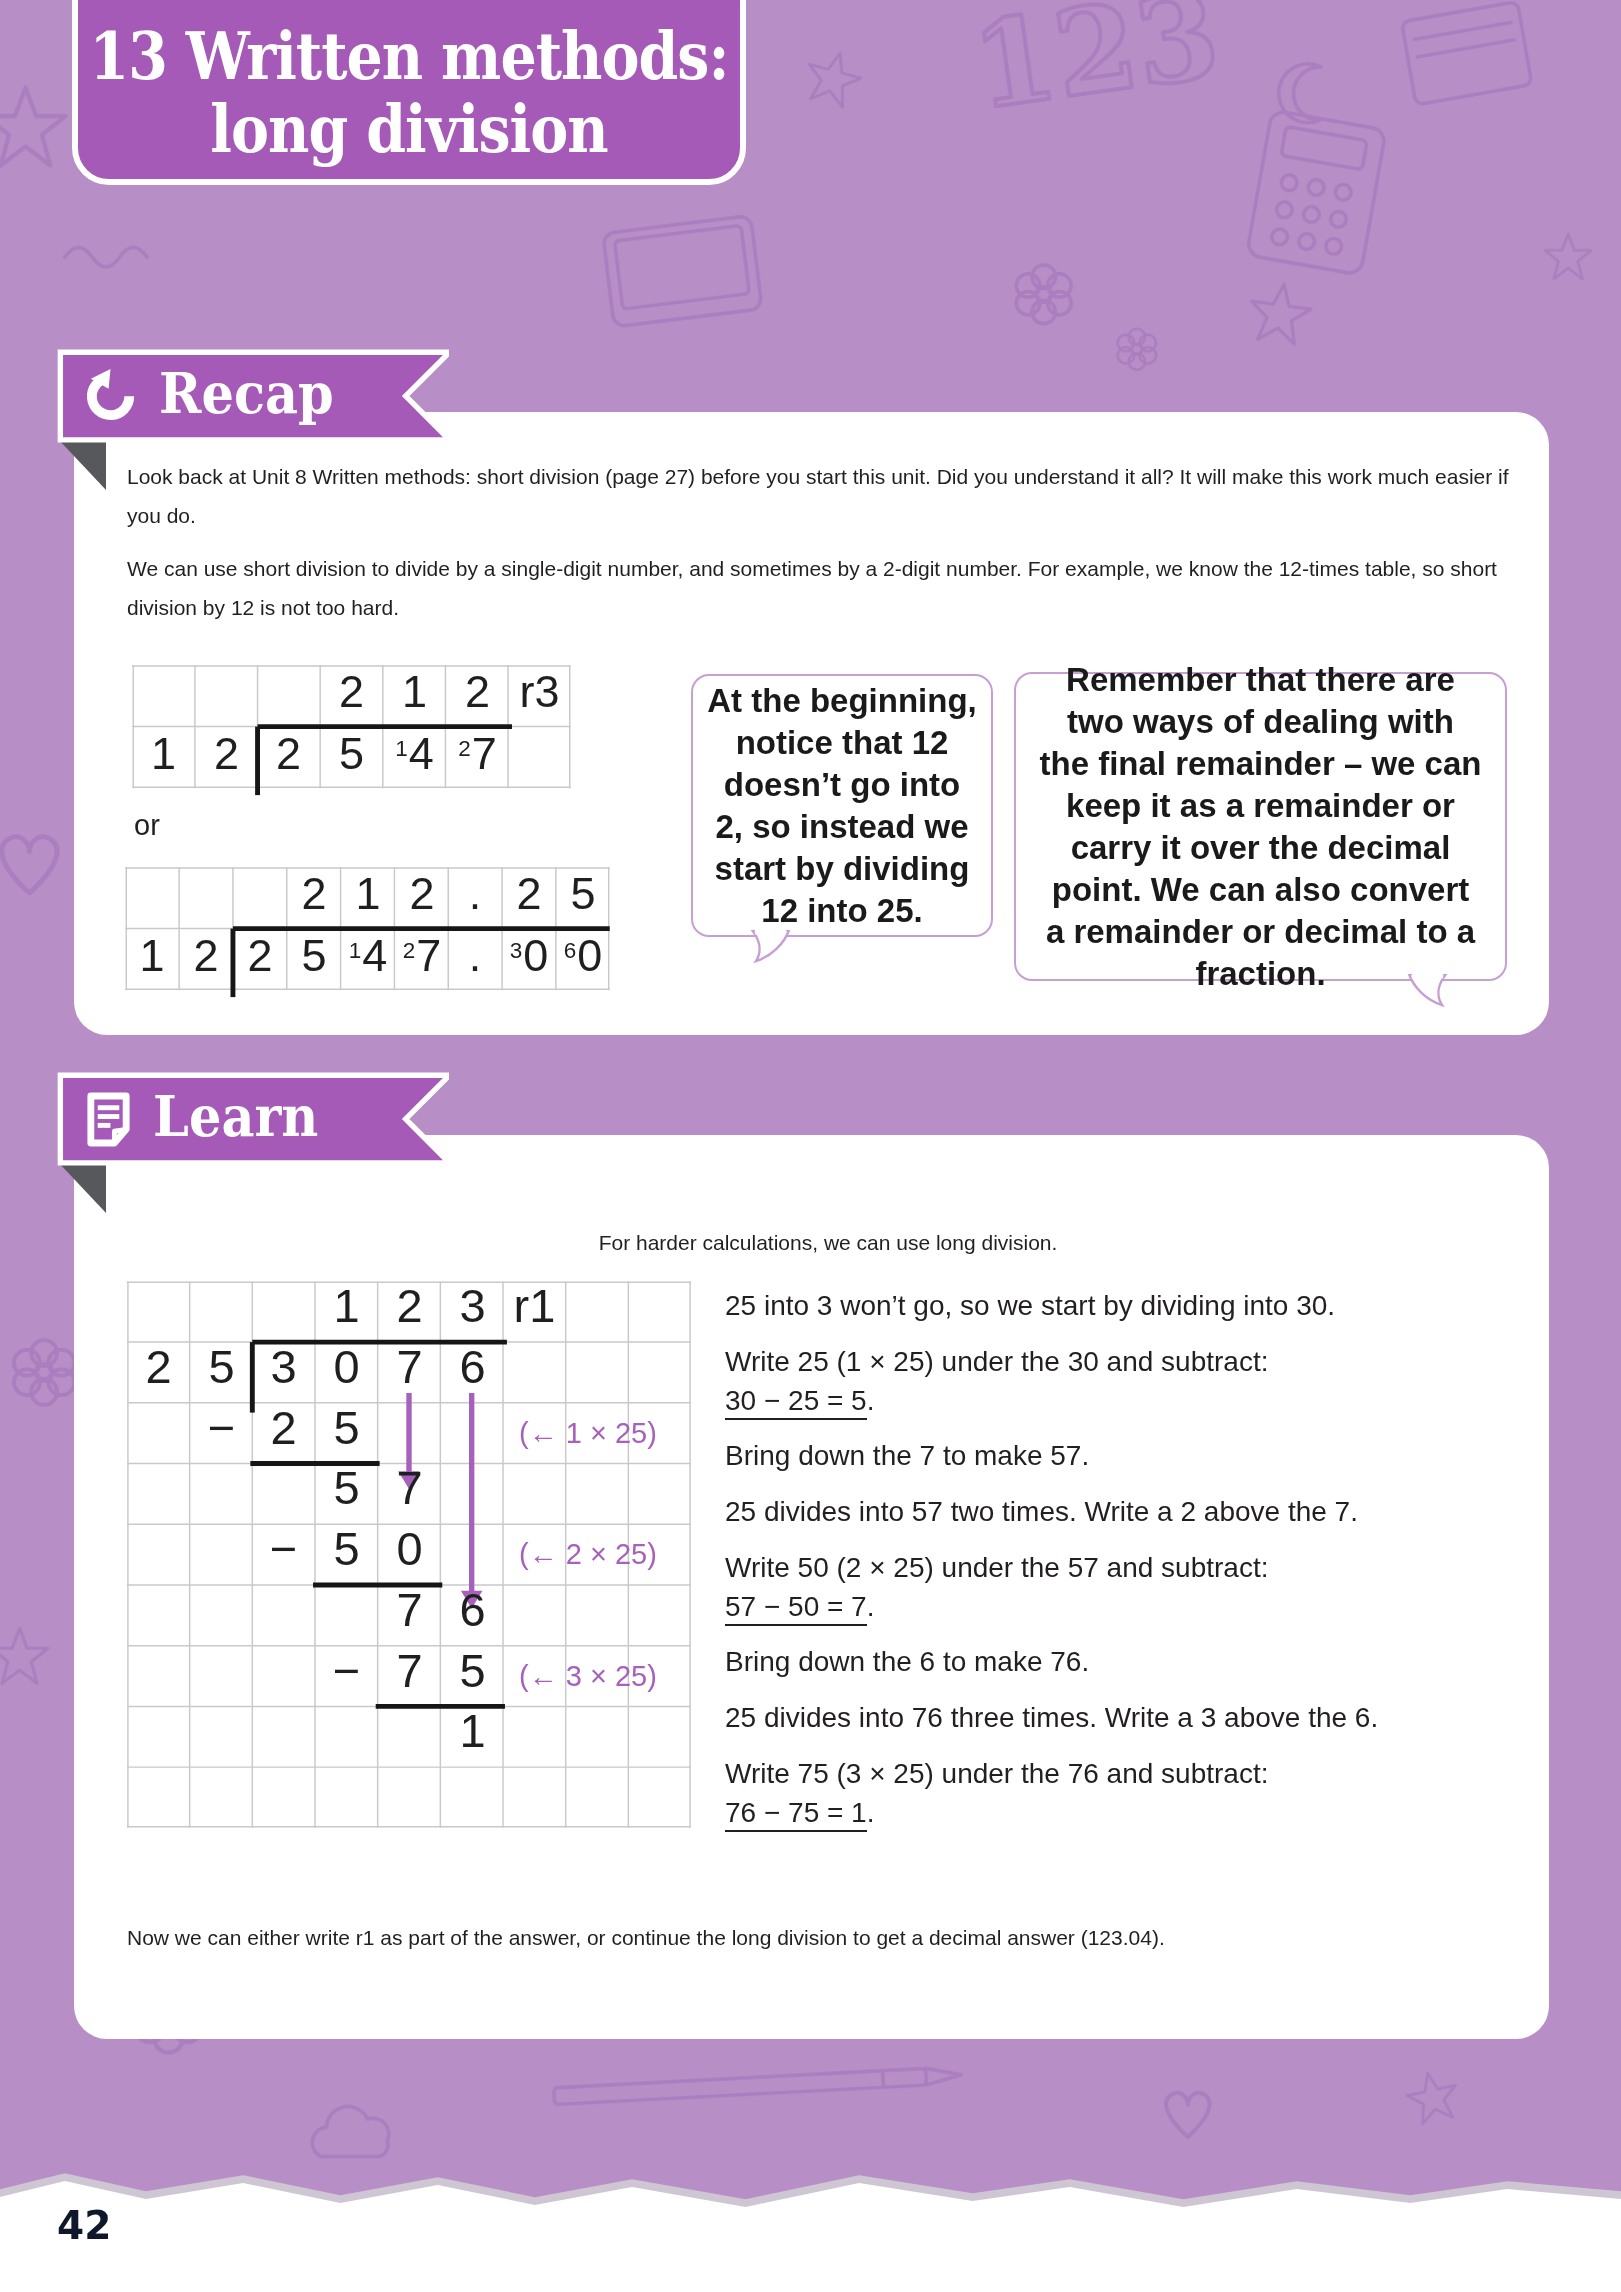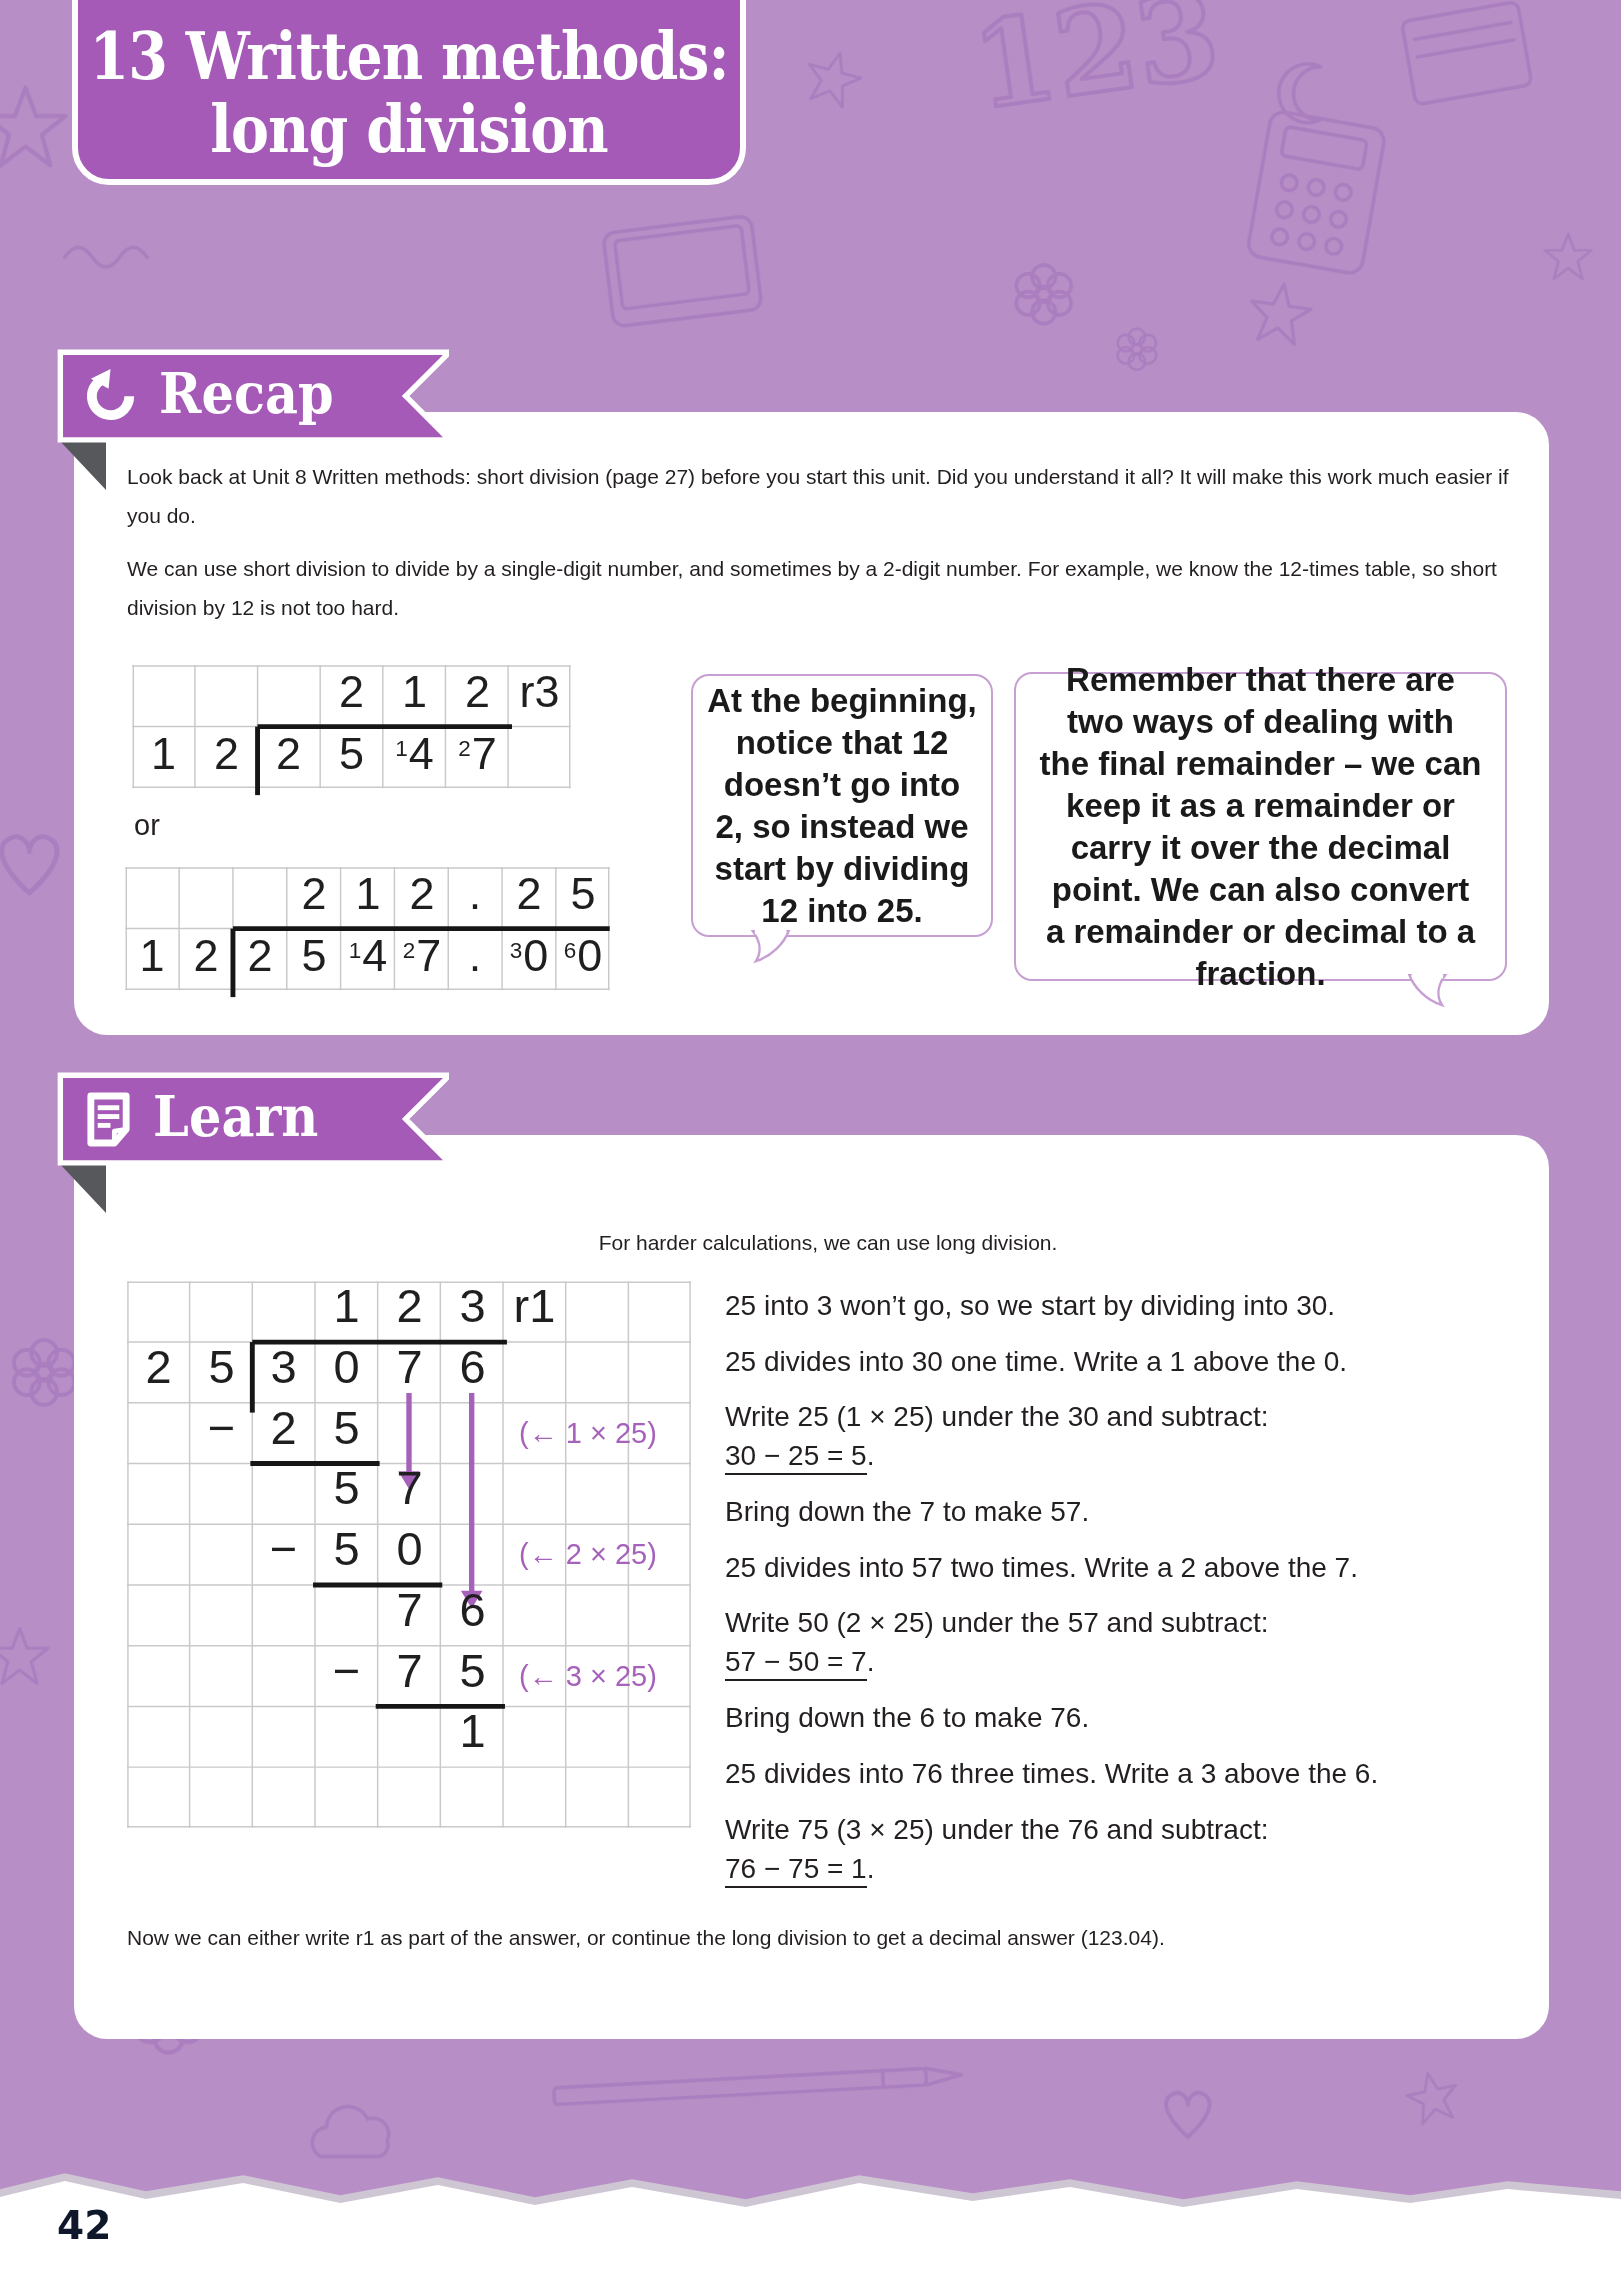--- a/index.html
+++ b/index.html
@@ -354,21 +354,20 @@
       <div class="gcell" style="left: 188px; top: 365px; width: 63px; height: 61px; font-size: 47px;">−</div>
       <div class="gcell" style="left: 251px; top: 365px; width: 63px; height: 61px; font-size: 47px;">7</div>
       <div class="gcell" style="left: 314px; top: 365px; width: 63px; height: 61px; font-size: 47px;">5</div>
       <div class="gcell" style="left: 314px; top: 425px; width: 63px; height: 61px; font-size: 47px;">1</div>
       <div class="gnote" style="left: 392px; top: 122px; height: 61px;">(← 1 × 25)</div>
       <div class="gnote" style="left: 392px; top: 243px; height: 61px;">(← 2 × 25)</div>
       <div class="gnote" style="left: 392px; top: 365px; height: 61px;">(← 3 × 25)</div>
     </div>
   <div id="learn-steps">
       <p><span>25 into 3 won’t go, so we start by dividing into 30.</span></p>
-      <p><span>25 divides into 30 one time. Write a 1 above the 0.</span></p>
       <p><span>Write 25 (1 × 25) under the 30 and subtract:</span><br><span class="eq">30 − 25 = 5</span><span>.</span></p>
       <p><span>Bring down the 7 to make 57.</span></p>
       <p><span>25 divides into 57 two times. Write a 2 above the 7.</span></p>
       <p><span>Write 50 (2 × 25) under the 57 and subtract:</span><br><span class="eq">57 − 50 = 7</span><span>.</span></p>
       <p><span>Bring down the 6 to make 76.</span></p>
       <p><span>25 divides into 76 three times. Write a 3 above the 6.</span></p>
       <p><span>Write 75 (3 × 25) under the 76 and subtract:</span><br><span class="eq">76 − 75 = 1</span><span>.</span></p>
     </div>
   <div id="learn-outro" class="body-text">Now we can either write r1 as part of the answer, or continue the long division to get a decimal answer (123.04).</div>
 

